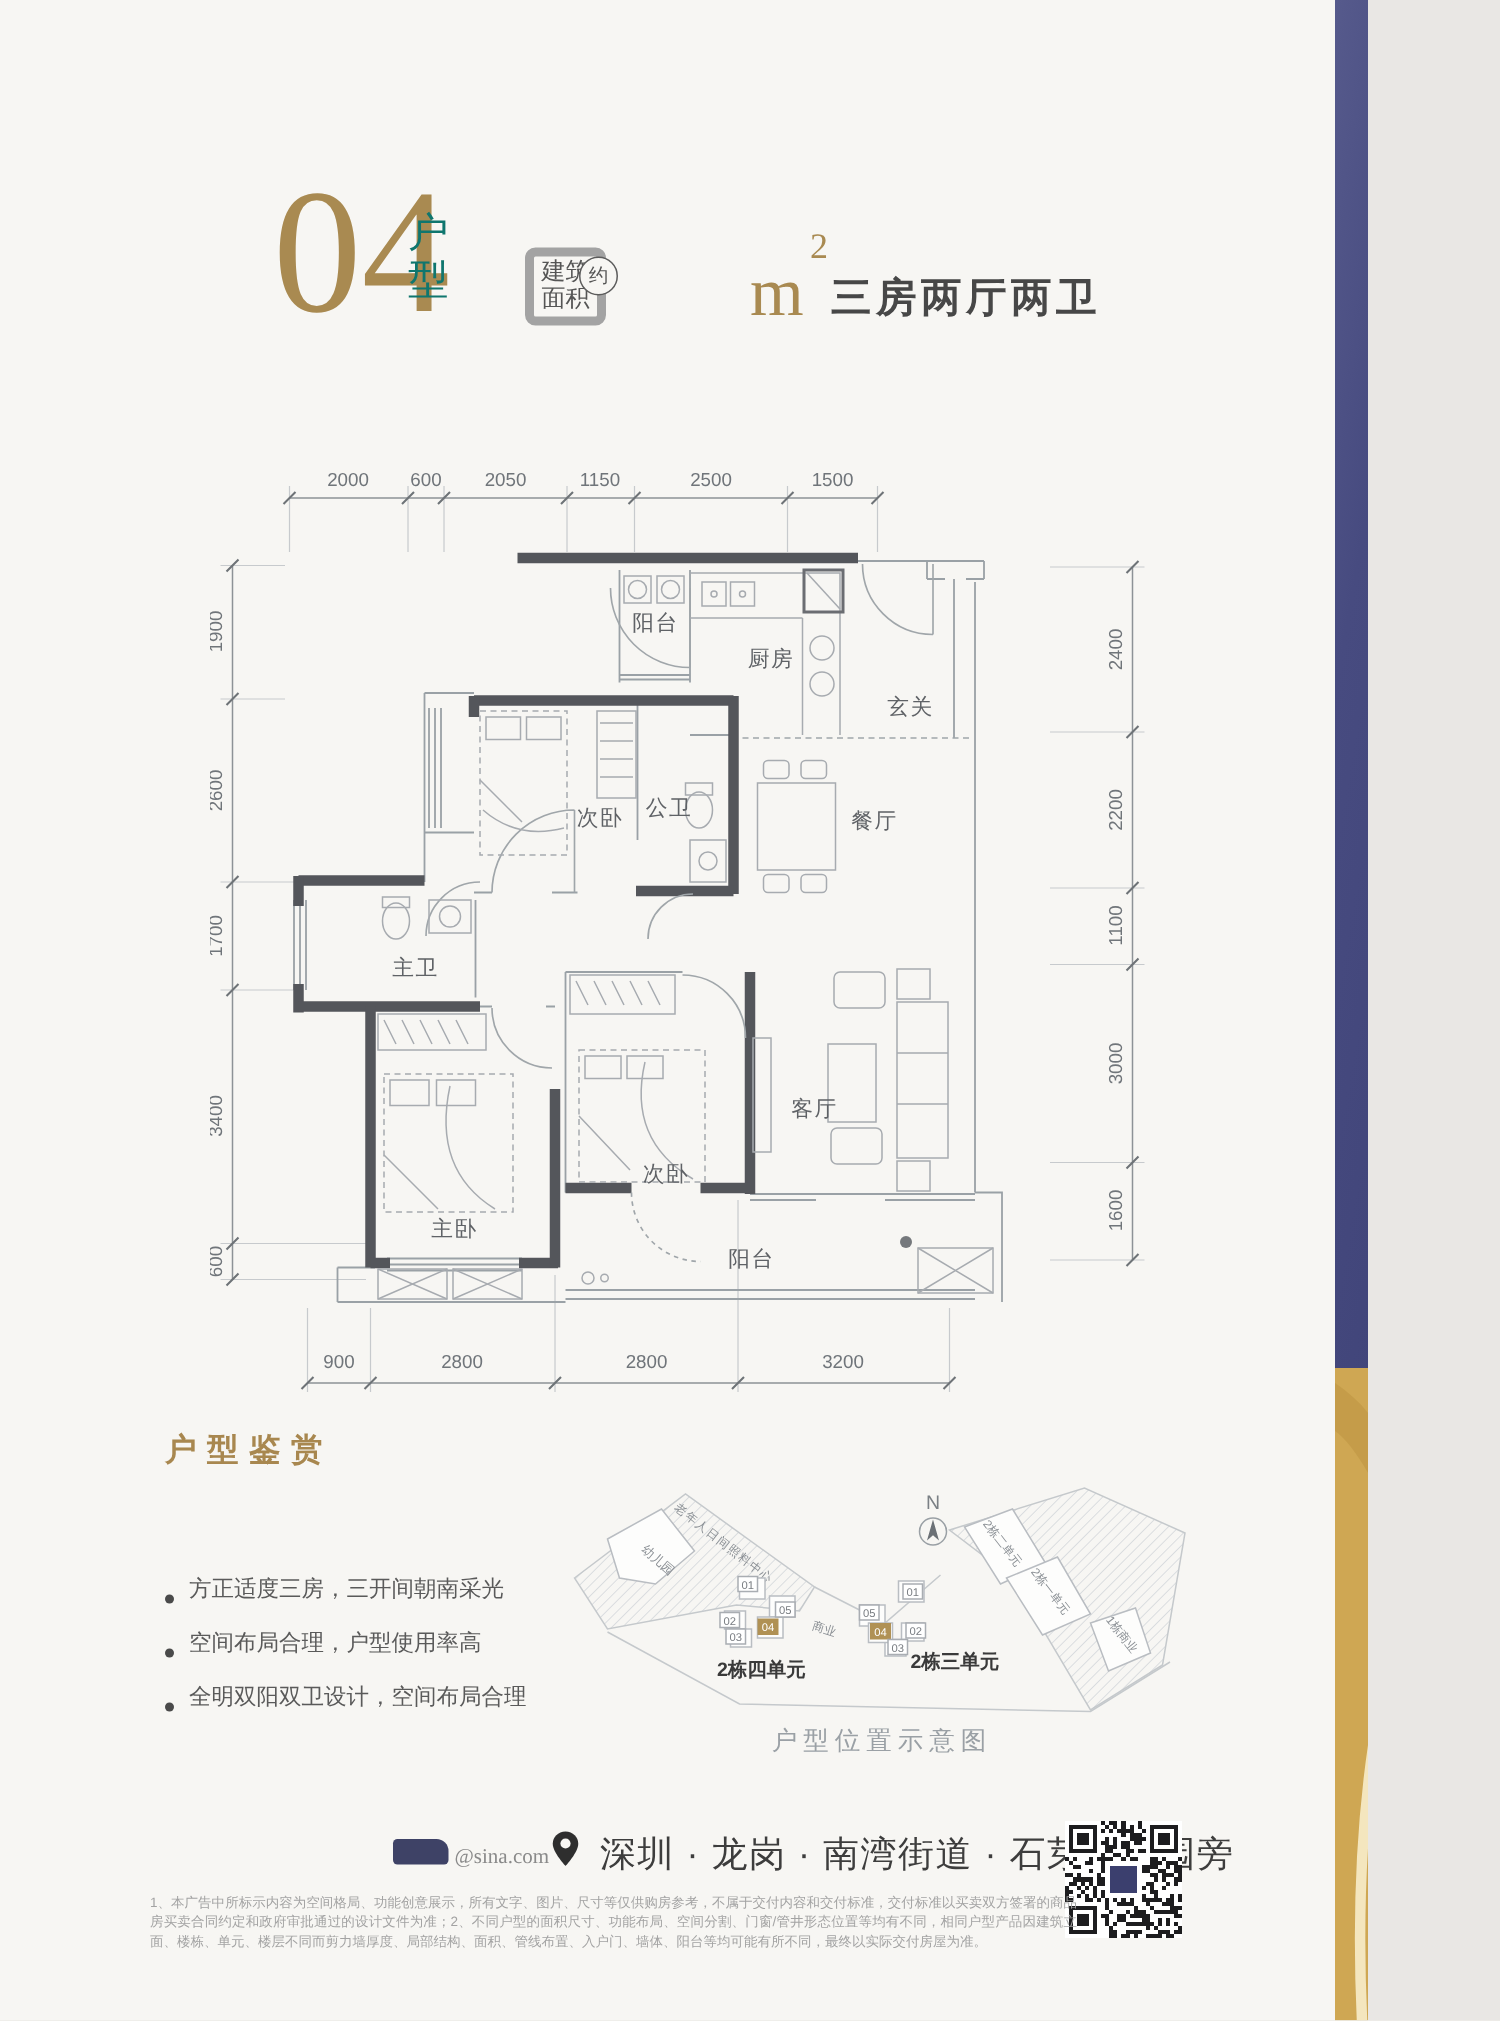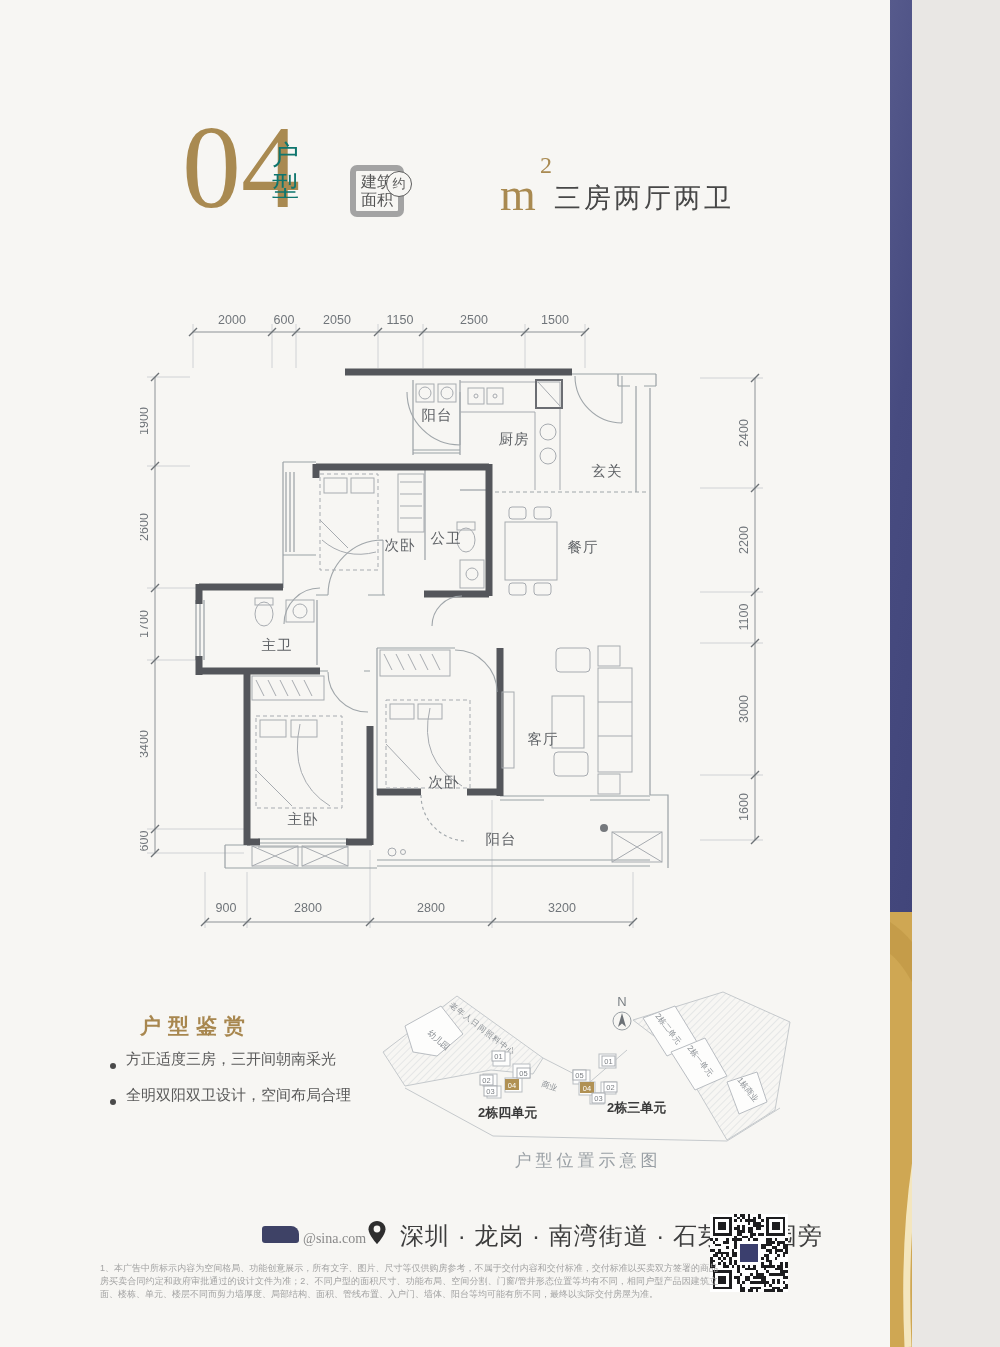--- a/index.html
+++ b/index.html
@@ -15,24 +15,24 @@
   .area-box{left:350px;top:165px;width:42px;height:38px;border:6px solid #a3a3a3;border-radius:7px;
             font-size:16px;line-height:18px;color:#555;text-align:center;padding-top:2px;background:#f7f6f3;}
   .area-approx{left:386px;top:171px;width:24px;height:24px;border:1.5px solid #5c5c5c;border-radius:50%;
                font-size:13px;line-height:24px;color:#555;text-align:center;background:#f7f6f3;}
   .area-num{left:410px;top:112px;font-family:"Liberation Serif","DejaVu Serif",serif;
             font-size:112px;line-height:104px;color:#a98a51;}
   .area-unit{left:500px;top:168px;font-family:"Liberation Serif","DejaVu Serif",serif;
              font-size:46px;color:#a98a51;}
   .area-sup{left:540px;top:152px;font-family:"Liberation Serif","DejaVu Serif",serif;
             font-size:24px;color:#a98a51;}
-  .layout-desc{left:554px;top:180px;font-size:27px;color:#474747;letter-spacing:3px;}
+  .layout-desc{left:554px;top:180px;font-size:27px;color:#474747;letter-spacing:3px;font-weight:bold;}
 
   
-  .appr-title{left:110px;top:1012px;font-size:21px;font-weight:bold;color:#a8874f;letter-spacing:7px;margin-left:30px;}
+  .appr-title{left:110px;top:952px;font-size:21px;font-weight:bold;color:#a8874f;letter-spacing:7px;}
   .appr-list{left:110px;top:1050px;width:300px;}
   .appr-item{display:flex;align-items:flex-end;margin-bottom:17px;color:#5a5a5a;font-size:15px;}
   .appr-dot{width:6px;height:6px;border-radius:50%;background:#4a4a4a;margin:6px 10px 0 0;flex:0 0 auto;}
 
   
   .logo-blob{left:262px;top:1226px;width:37px;height:17px;background:#3e4266;border-radius:3px 8px 3px 3px;}
   .logo-handle{left:303px;top:1231px;font-size:14px;color:#8a8a8a;font-family:"Liberation Serif","DejaVu Serif",serif;text-align:right;}
   .addr{left:400px;top:1220px;font-size:24px;color:#3d3d3d;letter-spacing:1px;}
   .pin{left:366px;top:1219px;}
   .qr{left:710px;top:1214px;width:78px;height:78px;background:#fff;}
@@ -244,20 +244,24 @@
       <text x="303" y="824">主卧</text>
       <text x="501" y="844">阳台</text>
     </g>
   </svg>
 
   <div class="abs appr-title">户型鉴赏</div>
   <div class="abs appr-list">
     <div class="appr-item">
       <span class="appr-dot"></span>
       <span>方正适度三房，三开间朝南采光</span>
+    </div>
+    <div class="appr-item">
+      <span class="appr-dot"></span>
+      <span>空间布局合理，户型使用率高</span>
     </div>
     <div class="appr-item">
       <span class="appr-dot"></span>
       <span>全明双阳双卫设计，空间布局合理</span>
     </div>
   </div>
 
   <svg class="abs" style="left:375px;top:990px;" width="420" height="185" viewBox="0 0 420 185">
     <defs>
       <pattern id="hatchL" patternUnits="userSpaceOnUse" width="5" height="5" patternTransform="rotate(45)">

